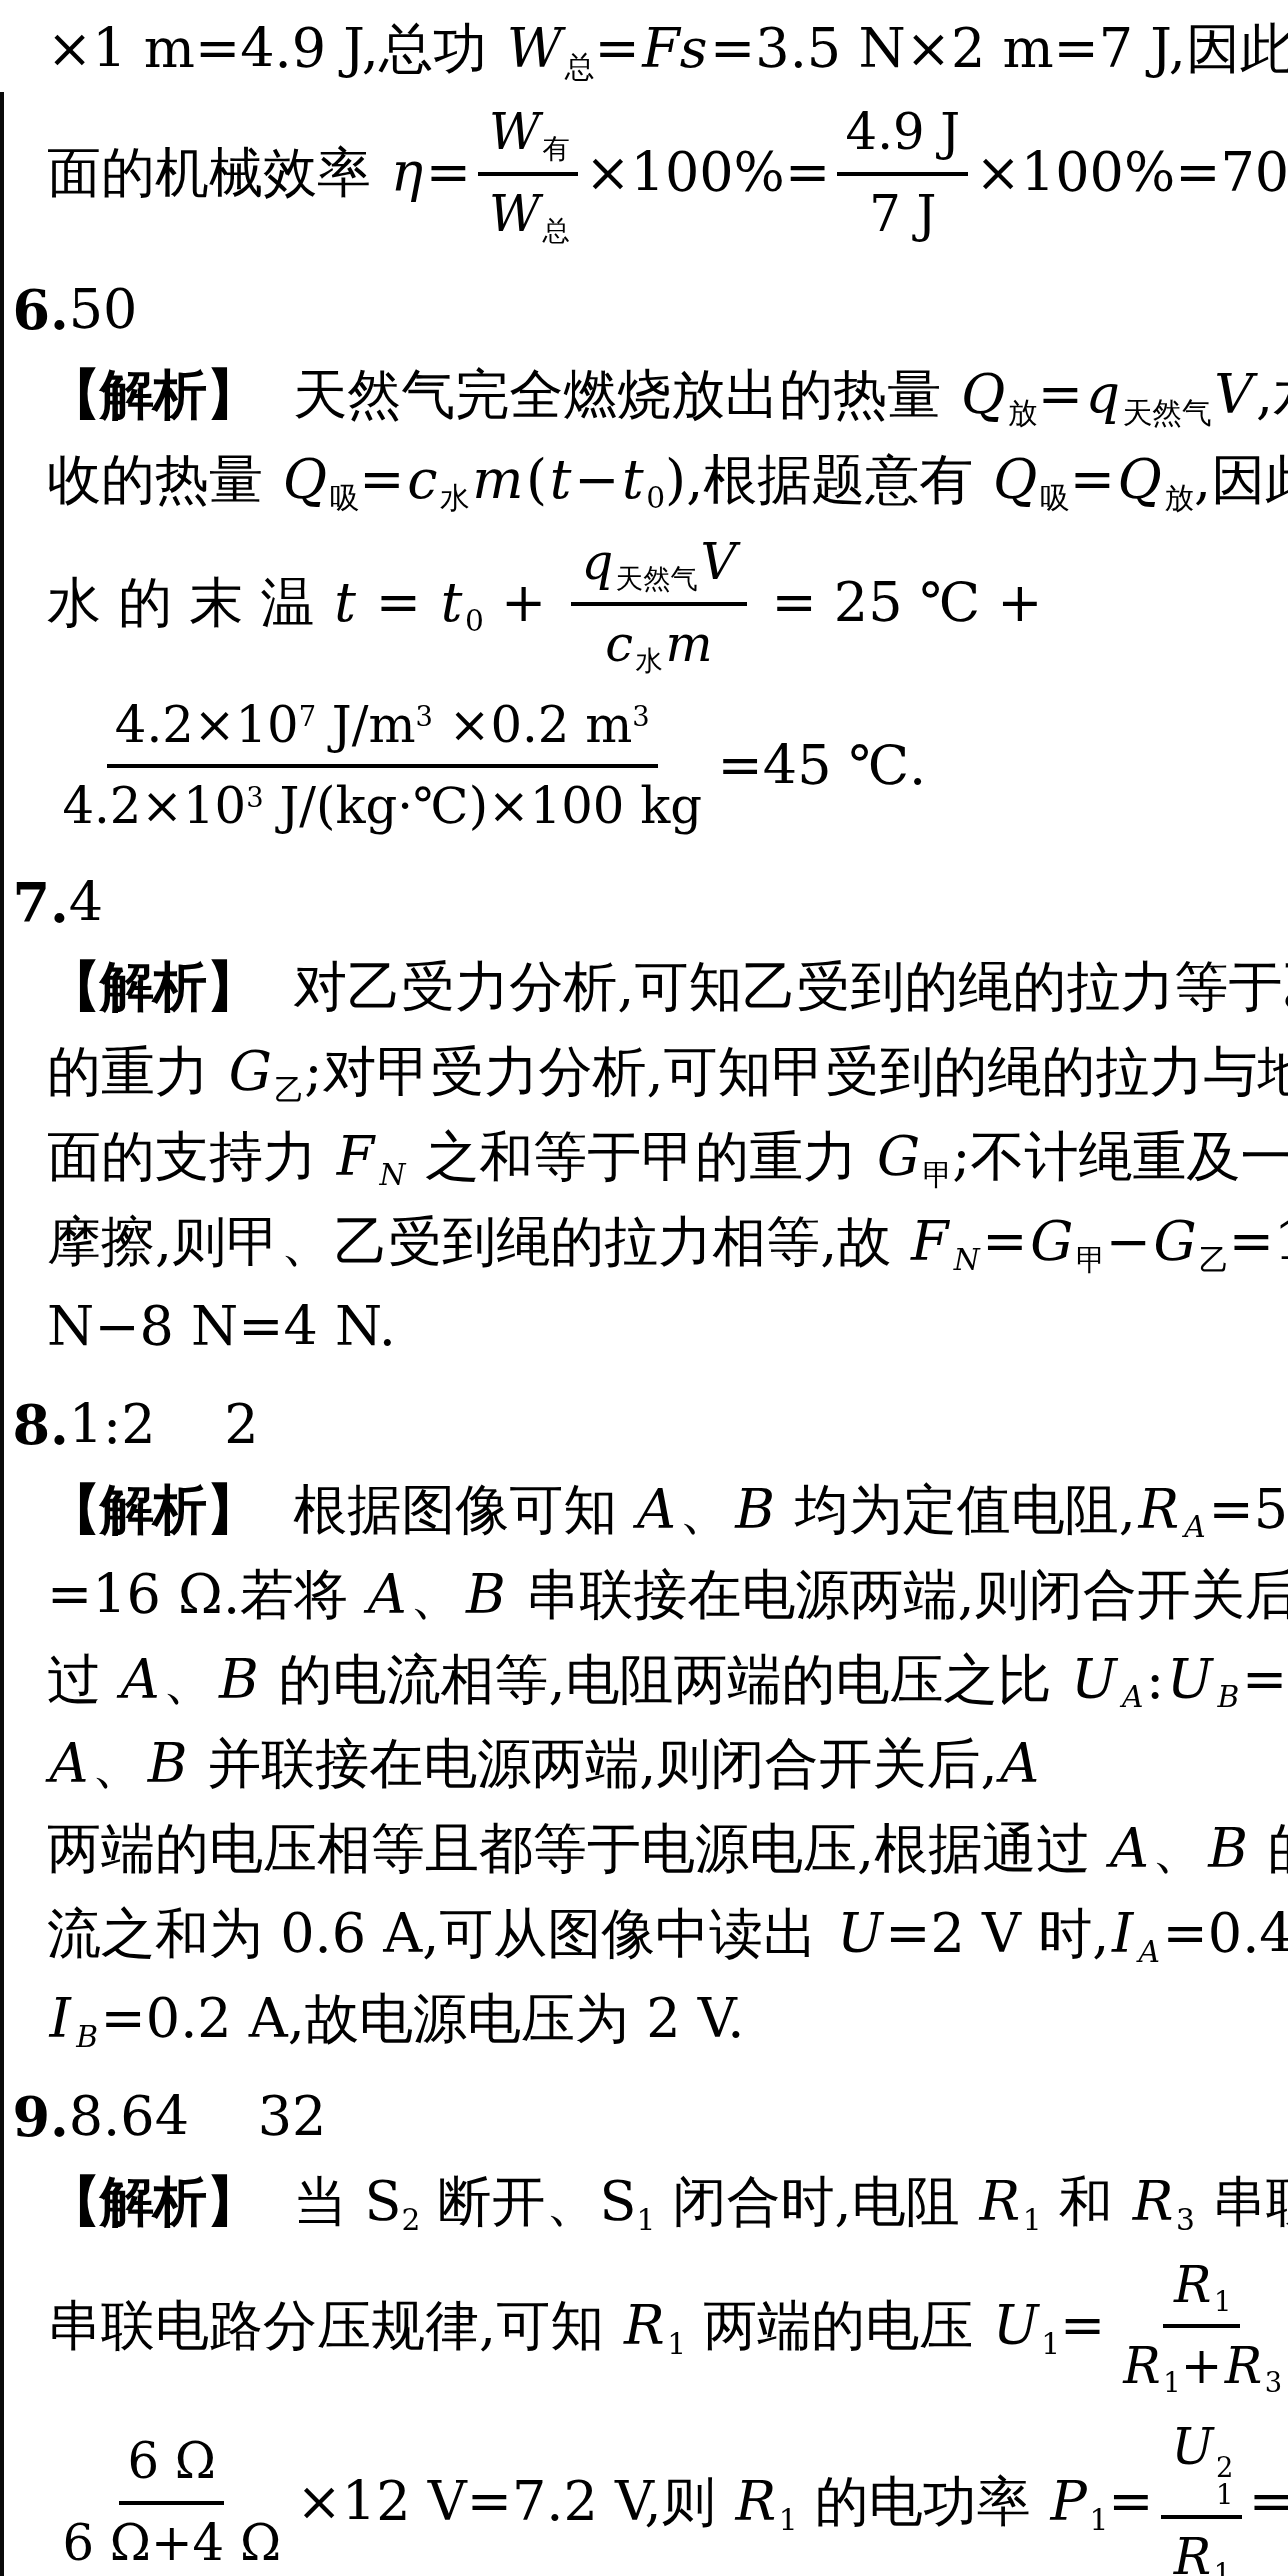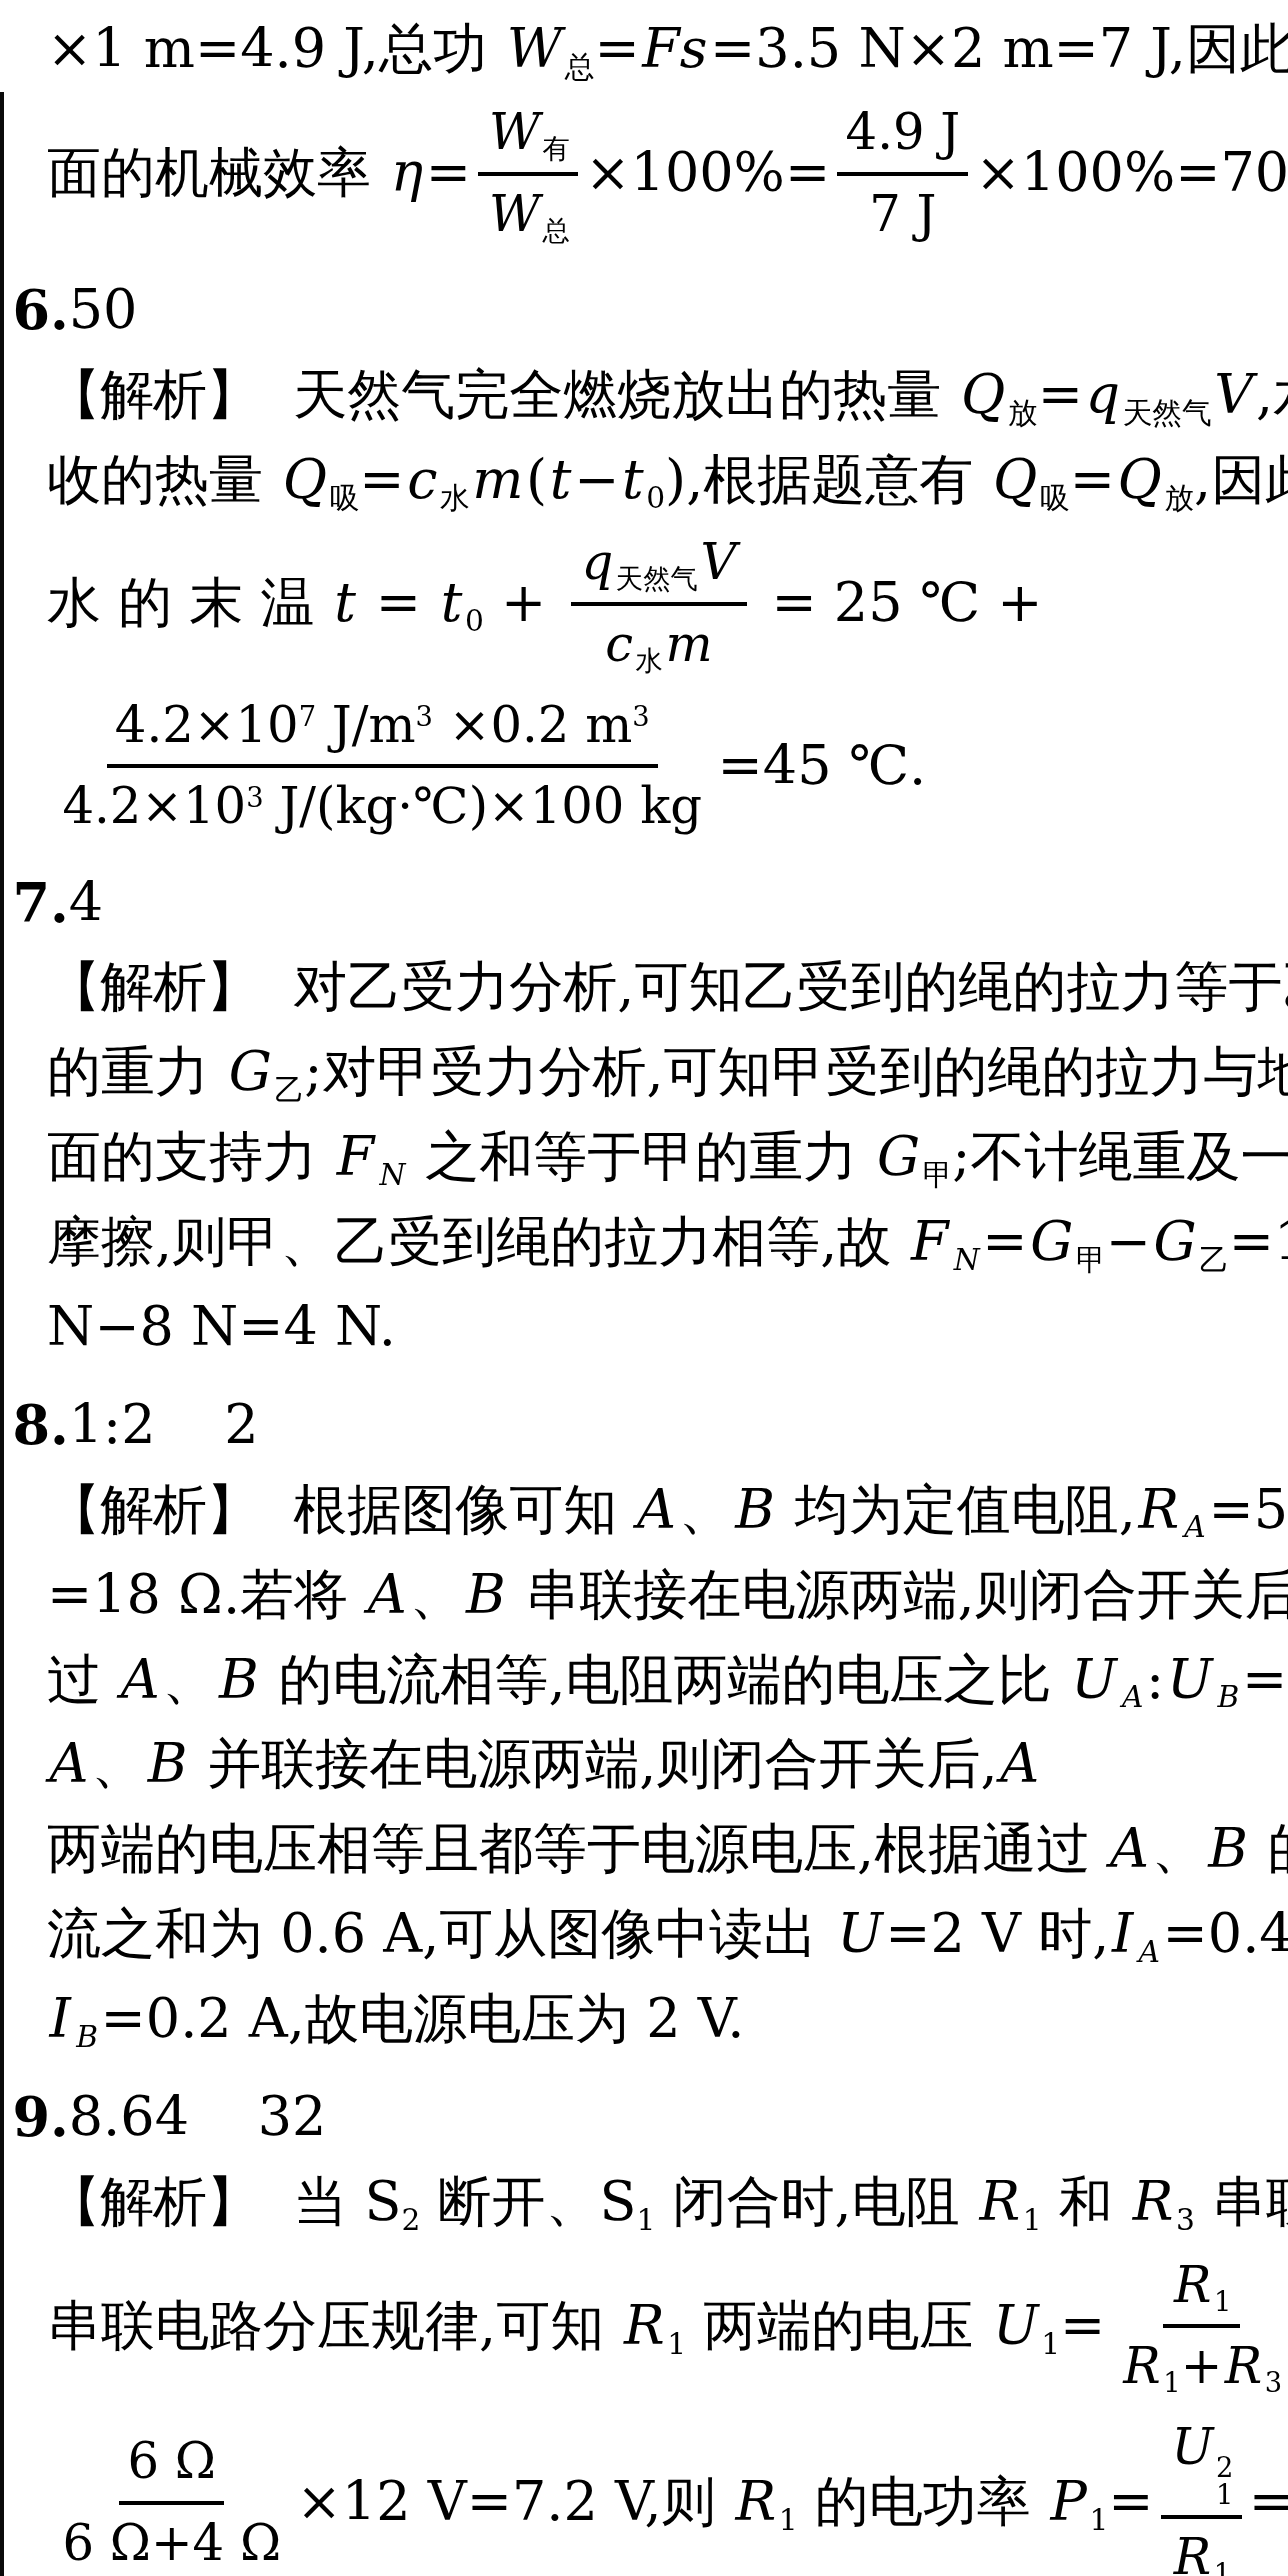--- a/index.html
+++ b/index.html
@@ -26,21 +26,21 @@
     margin-top:12px;
     white-space:pre;
   }
   .line.item{margin-top:25px;}
   .line:first-child{margin-top:13.4px;}
   .line.body{padding-left:47px;}
   .line.item{padding-left:12.4px;}
   .tx{white-space:pre;}
   .iv{font-style:italic;padding:0 2.6px;white-space:pre;}
   .bw{font-weight:bold;white-space:pre;}
-  .bh{font-weight:normal;font-family:"DejaVu Sans","Liberation Sans",sans-serif;white-space:pre;letter-spacing:-1px;}
+  .bh{font-weight:bold;font-family:"DejaVu Sans","Liberation Sans",sans-serif;white-space:pre;letter-spacing:-1px;}
   .grp{display:inline-block;white-space:nowrap;}
   .sb{font-size:0.55em;vertical-align:-0.32em;line-height:1;white-space:pre;}
   .sp{font-size:0.55em;vertical-align:0.6em;line-height:1;white-space:pre;}
   .stack{
     display:inline-flex;flex-direction:column;align-items:flex-start;
     font-size:0.55em;line-height:1.02;vertical-align:-0.45em;
   }
   .stack > span{display:block;}
   .frac{
     display:inline-flex;flex-direction:column;align-items:center;
@@ -70,21 +70,21 @@
     <div class="line body"><span class="tx">水 的 末 温 </span><span class="iv">t</span><span class="tx"> = </span><span class="grp"><span class="iv">t</span><span class="sb"><span class="tx">0</span></span></span><span class="tx"> + </span><span class="frac"><span class="num"><span class="grp"><span class="iv">q</span><span class="sb"><span class="tx">天然气</span></span></span><span class="iv">V</span></span><span class="den"><span class="grp"><span class="iv">c</span><span class="sb"><span class="tx">水</span></span></span><span class="iv">m</span></span></span><span class="tx"> = 25 ℃ +</span></div>
     <div class="line body"><span class="frac"><span class="num"><span class="grp"><span class="tx">4.2×10</span><span class="sp"><span class="tx">7</span></span></span><span class="grp"><span class="tx"> J/m</span><span class="sp"><span class="tx">3</span></span></span><span class="grp"><span class="tx"> ×0.2 m</span><span class="sp"><span class="tx">3</span></span></span></span><span class="den"><span class="grp"><span class="tx">4.2×10</span><span class="sp"><span class="tx">3</span></span></span><span class="tx"> J/(kg·℃)×100 kg</span></span></span><span class="tx">=45 ℃.</span></div>
     <div class="line item"><span class="bw">7.</span><span class="tx">4</span></div>
     <div class="line body"><span class="bh">【解析】</span><span class="tx">  对乙受力分析,可知乙受到的绳的拉力等于乙</span></div>
     <div class="line body"><span class="tx">的重力 </span><span class="grp"><span class="iv">G</span><span class="sb"><span class="tx">乙</span></span></span><span class="tx">;对甲受力分析,可知甲受到的绳的拉力与地</span></div>
     <div class="line body"><span class="tx">面的支持力 </span><span class="grp"><span class="iv">F</span><span class="sb"><span class="iv">N</span></span></span><span class="tx"> 之和等于甲的重力 </span><span class="grp"><span class="iv">G</span><span class="sb"><span class="tx">甲</span></span></span><span class="tx">;不计绳重及一切</span></div>
     <div class="line body"><span class="tx">摩擦,则甲、乙受到绳的拉力相等,故 </span><span class="grp"><span class="iv">F</span><span class="sb"><span class="iv">N</span></span></span><span class="tx">=</span><span class="grp"><span class="iv">G</span><span class="sb"><span class="tx">甲</span></span></span><span class="tx">−</span><span class="grp"><span class="iv">G</span><span class="sb"><span class="tx">乙</span></span></span><span class="tx">=12</span></div>
     <div class="line body"><span class="tx">N−8 N=4 N.</span></div>
     <div class="line item"><span class="bw">8.</span><span class="tx">1:2    2</span></div>
     <div class="line body"><span class="bh">【解析】</span><span class="tx">  根据图像可知 </span><span class="iv">A</span><span class="tx">、</span><span class="iv">B</span><span class="tx"> 均为定值电阻,</span><span class="grp"><span class="iv">R</span><span class="sb"><span class="iv">A</span></span></span><span class="tx">=5 Ω,</span></div>
-    <div class="line body"><span class="tx">=18 Ω.若将 </span><span class="iv">A</span><span class="tx">、</span><span class="iv">B</span><span class="tx"> 串联接在电源两端,则闭合开关后,通</span></div>
+    <div class="line body"><span class="tx">=16 Ω.若将 </span><span class="iv">A</span><span class="tx">、</span><span class="iv">B</span><span class="tx"> 串联接在电源两端,则闭合开关后,通</span></div>
     <div class="line body"><span class="tx">过 </span><span class="iv">A</span><span class="tx">、</span><span class="iv">B</span><span class="tx"> 的电流相等,电阻两端的电压之比 </span><span class="grp"><span class="iv">U</span><span class="sb"><span class="iv">A</span></span></span><span class="tx">:</span><span class="grp"><span class="iv">U</span><span class="sb"><span class="iv">B</span></span></span><span class="tx">=</span></div>
     <div class="line body"><span class="iv">A</span><span class="tx">、</span><span class="iv">B</span><span class="tx"> 并联接在电源两端,则闭合开关后,</span><span class="iv">A</span></div>
     <div class="line body"><span class="tx">两端的电压相等且都等于电源电压,根据通过 </span><span class="iv">A</span><span class="tx">、</span><span class="iv">B</span><span class="tx"> 的电</span></div>
     <div class="line body"><span class="tx">流之和为 0.6 A,可从图像中读出 </span><span class="iv">U</span><span class="tx">=2 V 时,</span><span class="grp"><span class="iv">I</span><span class="sb"><span class="iv">A</span></span></span><span class="tx">=0.4 A、</span></div>
     <div class="line body"><span class="grp"><span class="iv">I</span><span class="sb"><span class="iv">B</span></span></span><span class="tx">=0.2 A,故电源电压为 2 V.</span></div>
     <div class="line item"><span class="bw">9.</span><span class="tx">8.64    32</span></div>
     <div class="line body"><span class="bh">【解析】</span><span class="tx">  当 </span><span class="grp"><span class="tx">S</span><span class="sb"><span class="tx">2</span></span></span><span class="tx"> 断开、</span><span class="grp"><span class="tx">S</span><span class="sb"><span class="tx">1</span></span></span><span class="tx"> 闭合时,电阻 </span><span class="grp"><span class="iv">R</span><span class="sb"><span class="tx">1</span></span></span><span class="tx"> 和 </span><span class="grp"><span class="iv">R</span><span class="sb"><span class="tx">3</span></span></span><span class="tx"> 串联,根据</span></div>
     <div class="line body"><span class="tx">串联电路分压规律,可知 </span><span class="grp"><span class="iv">R</span><span class="sb"><span class="tx">1</span></span></span><span class="tx"> 两端的电压 </span><span class="grp"><span class="iv">U</span><span class="sb"><span class="tx">1</span></span></span><span class="tx">=</span><span class="frac"><span class="num"><span class="grp"><span class="iv">R</span><span class="sb"><span class="tx">1</span></span></span></span><span class="den"><span class="grp"><span class="iv">R</span><span class="sb"><span class="tx">1</span></span></span><span class="tx">+</span><span class="grp"><span class="iv">R</span><span class="sb"><span class="tx">3</span></span></span></span></span></div>
     <div class="line body"><span class="frac"><span class="num"><span class="tx">6 Ω</span></span><span class="den"><span class="tx">6 Ω+4 Ω</span></span></span><span class="tx">×12 V=7.2 V,则 </span><span class="grp"><span class="iv">R</span><span class="sb"><span class="tx">1</span></span></span><span class="tx"> 的电功率 </span><span class="grp"><span class="iv">P</span><span class="sb"><span class="tx">1</span></span></span><span class="tx">=</span><span class="frac"><span class="num"><span class="grp"><span class="iv">U</span><span class="stack">
               <span><span class="tx">2</span></span>

